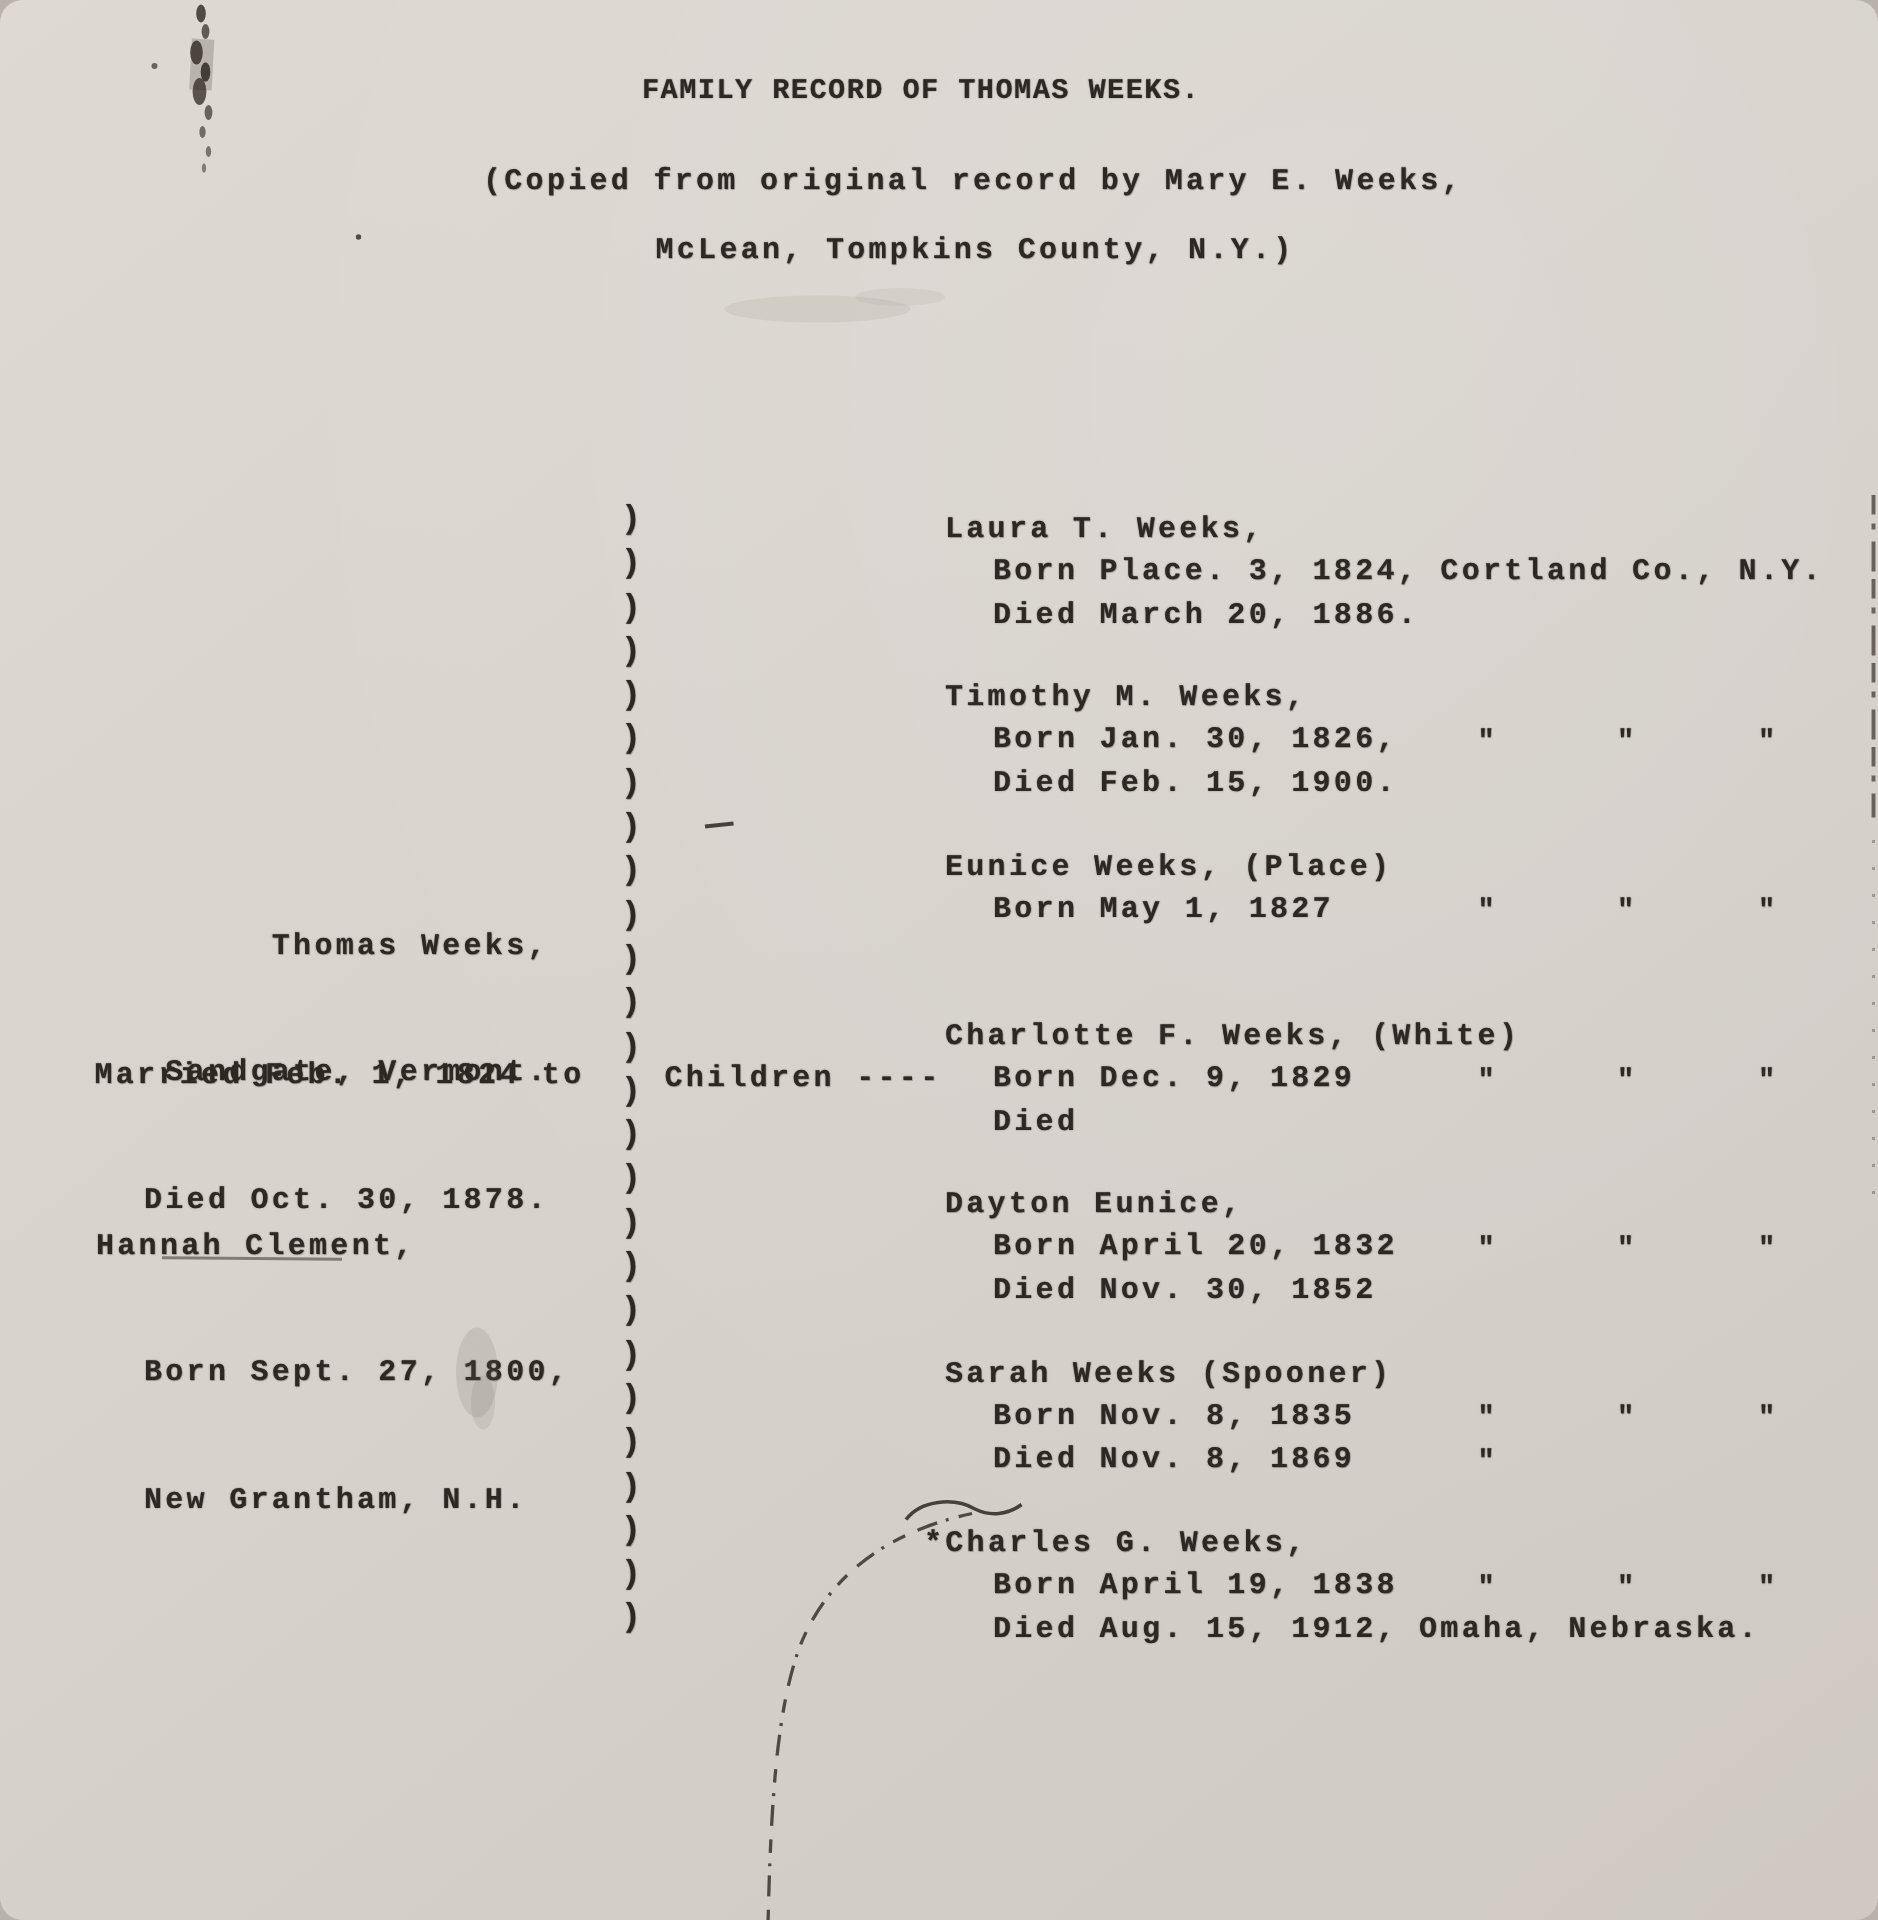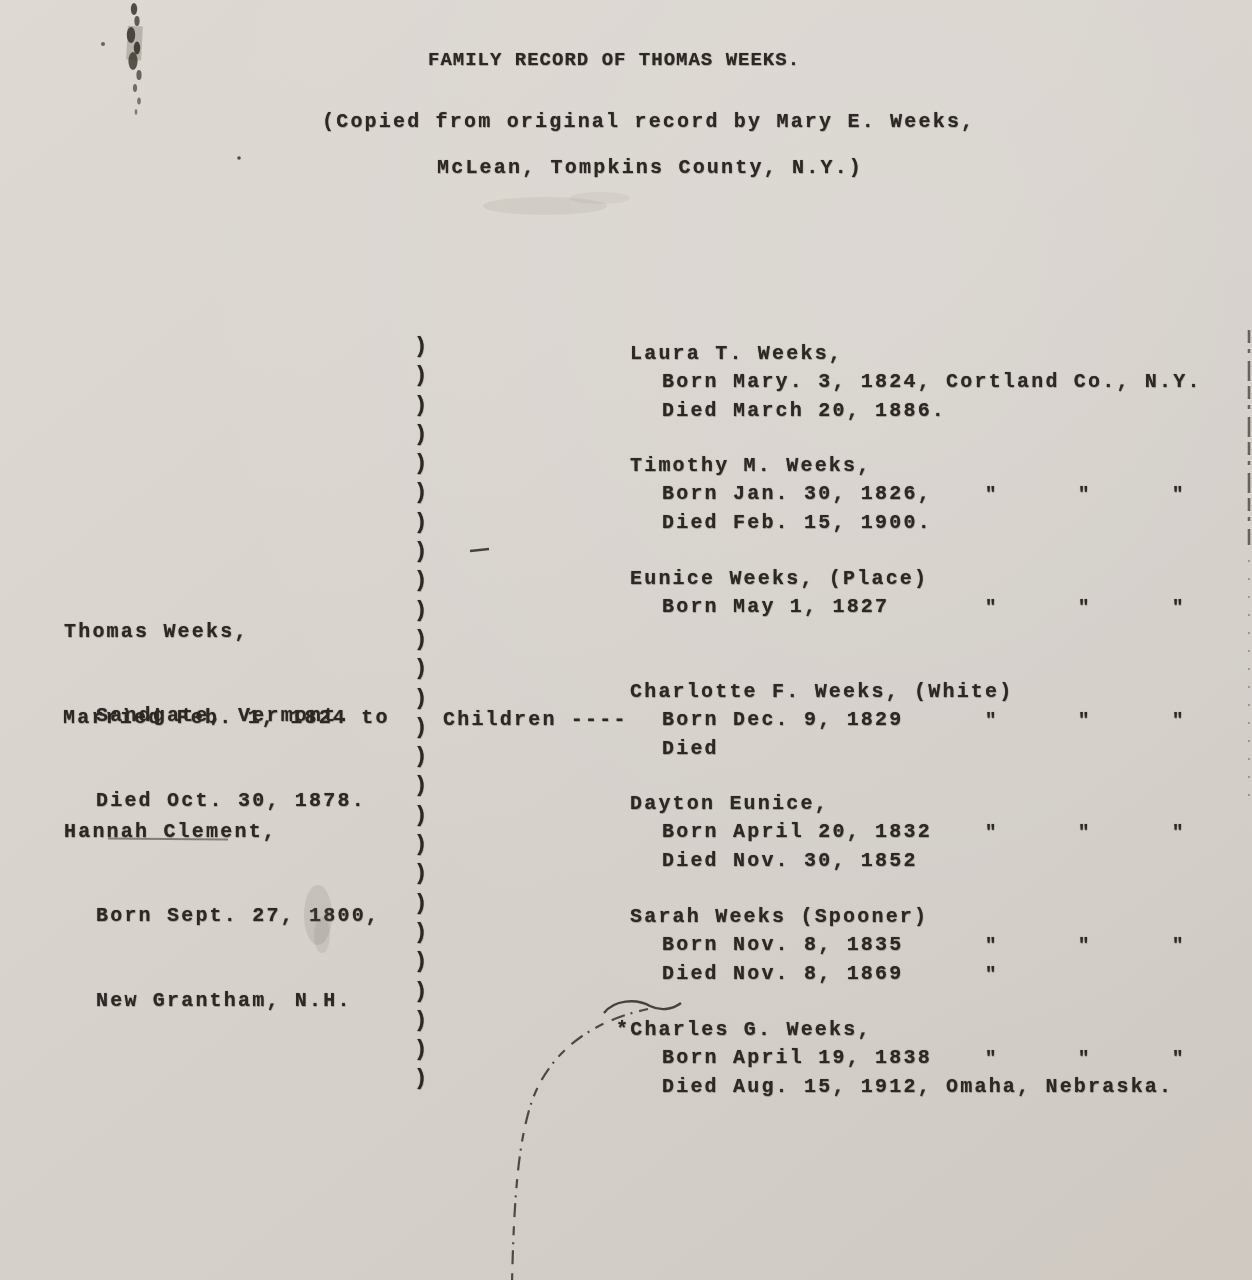--- a/index.html
+++ b/index.html
@@ -7,37 +7,38 @@
     position:relative;
     width:1252px;height:1280px;
     margin:0 auto;
     background:
       radial-gradient(ellipse at 70% 20%, rgba(255,255,255,0.10), rgba(0,0,0,0) 60%),
       linear-gradient(142deg,#ded9d3 0%, #d9d4ce 35%, #d3cec8 70%, #cfc9c2 100%);
     overflow:hidden;
     font-family:"Liberation Mono","DejaVu Sans Mono",monospace;
     font-weight:bold;
     color:#2d2824;
+    border-radius:15px;
   }
   .tw{
     position:absolute;
     font-size:20px;
     letter-spacing:2.2px;
     line-height:28.3px;
     white-space:pre;
     text-shadow:0 0 1px rgba(45,40,34,0.60), 0.5px 0.5px 0 rgba(45,40,34,0.25);
   }
   .title{
     left:428px;top:46px;
     font-size:19px;letter-spacing:1.0px;
   }
   .subtitle1{left:322px;top:108px;}
   .subtitle2{left:437px;top:154px;}
   .parent-block .indent{margin-left:32px;}
-  .father{left:64px;top:561px;}
+  .father{left:64px;top:561px;text-align:right;}
   .marriage{left:63px;top:704px;}
   .mother{left:64px;top:761px;}
   .children-label{left:443px;top:706px;}
   .paren-col{
     left:414px;top:332px;
     font-size:22px;line-height:29.3px;
     letter-spacing:0;
     text-align:center;
   }
   .paren-col div{height:29.3px;}
@@ -79,21 +80,21 @@
     <div class="indent">New Grantham, N.H.</div>
   </div>
 
   <div class="underline-artifact"></div>
 
   <div class="tw children-label">Children ----</div>
 
   <div class="tw paren-col" id="paren-column"><div>)</div><div>)</div><div>)</div><div>)</div><div>)</div><div>)</div><div>)</div><div>)</div><div>)</div><div>)</div><div>)</div><div>)</div><div>)</div><div>)</div><div>)</div><div>)</div><div>)</div><div>)</div><div>)</div><div>)</div><div>)</div><div>)</div><div>)</div><div>)</div><div>)</div><div>)</div></div>
 
   <div id="children-list">
-      <div class="tw child" style="top: 340px;"><div class="line">Laura T. Weeks,</div><div class="line indent">Born Mary. 3, 1824, Cortland Co., N.Y.</div><div class="line indent">Died March 20, 1886.</div></div>
+      <div class="tw child" style="top: 340px;"><div class="line">Laura T. Weeks,</div><div class="line indent">Born Place. 3, 1824, Cortland Co., N.Y.</div><div class="line indent">Died March 20, 1886.</div></div>
       <div class="tw child" style="top: 452px;"><div class="line">Timothy M. Weeks,</div><div class="line indent">Born Jan. 30, 1826,<span class="ditto" style="left: 323px;">"</span><span class="ditto" style="left: 416px;">"</span><span class="ditto" style="left: 510px;">"</span></div><div class="line indent">Died Feb. 15, 1900.</div></div>
       <div class="tw child" style="top: 565px;"><div class="line">Eunice Weeks, (Place)</div><div class="line indent">Born May 1, 1827<span class="ditto" style="left: 323px;">"</span><span class="ditto" style="left: 416px;">"</span><span class="ditto" style="left: 510px;">"</span></div></div>
       <div class="tw child" style="top: 678px;"><div class="line">Charlotte F. Weeks, (White)</div><div class="line indent">Born Dec. 9, 1829<span class="ditto" style="left: 323px;">"</span><span class="ditto" style="left: 416px;">"</span><span class="ditto" style="left: 510px;">"</span></div><div class="line indent">Died</div></div>
       <div class="tw child" style="top: 790px;"><div class="line">Dayton Eunice,</div><div class="line indent">Born April 20, 1832<span class="ditto" style="left: 323px;">"</span><span class="ditto" style="left: 416px;">"</span><span class="ditto" style="left: 510px;">"</span></div><div class="line indent">Died Nov. 30, 1852</div></div>
       <div class="tw child" style="top: 903px;"><div class="line">Sarah Weeks (Spooner)</div><div class="line indent">Born Nov. 8, 1835<span class="ditto" style="left: 323px;">"</span><span class="ditto" style="left: 416px;">"</span><span class="ditto" style="left: 510px;">"</span></div><div class="line indent">Died Nov. 8, 1869<span class="ditto" style="left: 323px;">"</span></div></div>
       <div class="tw child" style="top: 1016px;"><div class="line" style="margin-left: -14px;">*Charles G. Weeks,</div><div class="line indent">Born April 19, 1838<span class="ditto" style="left: 323px;">"</span><span class="ditto" style="left: 416px;">"</span><span class="ditto" style="left: 510px;">"</span></div><div class="line indent">Died Aug. 15, 1912, Omaha, Nebraska.</div></div>
     </div>
 
   <svg class="artifacts" width="1252" height="1280" viewBox="0 0 1252 1280">
     <g fill="#38322b">

